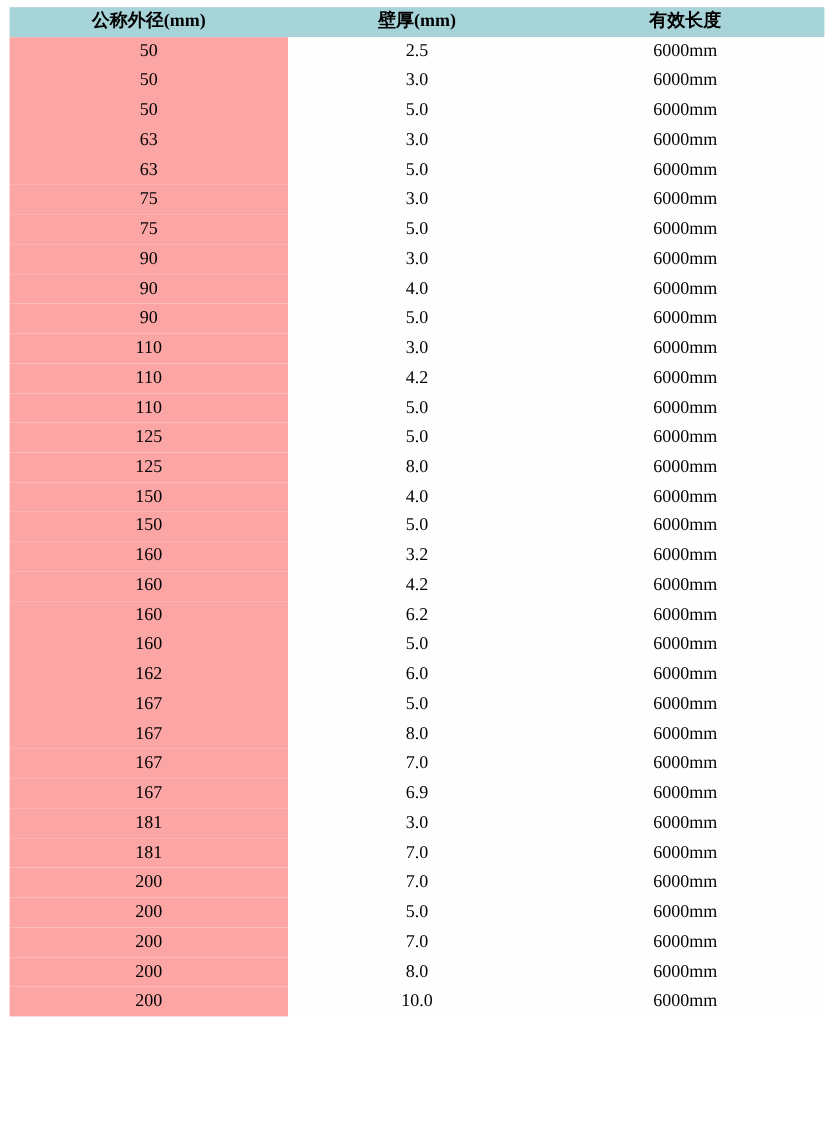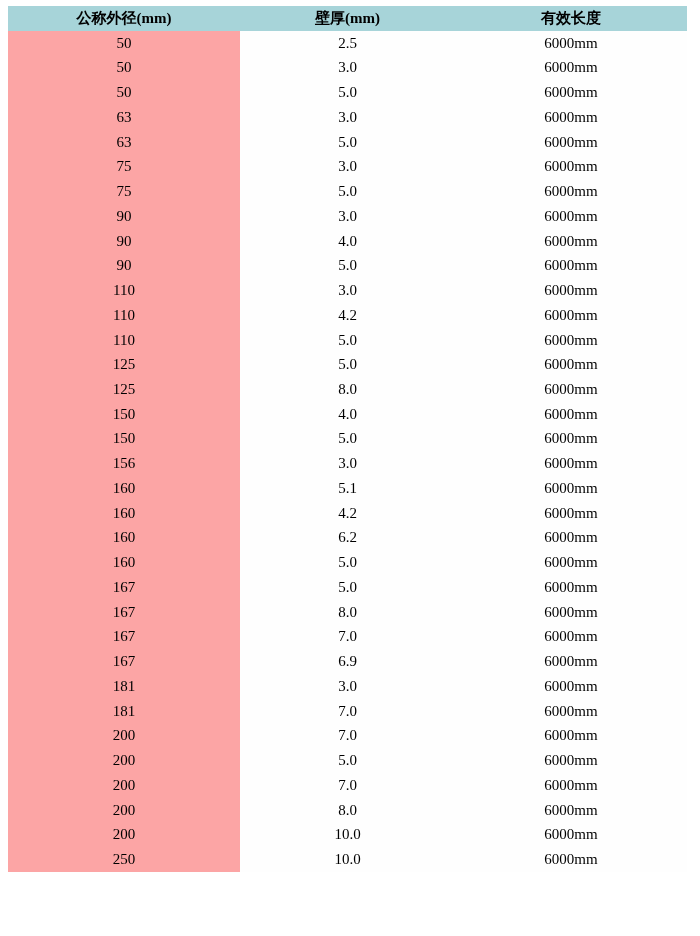--- a/index.html
+++ b/index.html
@@ -130,45 +130,45 @@
         <td class="c1">150</td>
         <td class="c2">4.0</td>
         <td class="c3">6000mm</td>
       </tr>
       <tr>
         <td class="c1">150</td>
         <td class="c2">5.0</td>
         <td class="c3">6000mm</td>
       </tr>
       <tr>
-        <td class="c1">156</td>
-        <td class="c2">3.0</td>
-        <td class="c3">6000mm</td>
-      </tr>
-      <tr>
-        <td class="c1">160</td>
-        <td class="c2">5.1</td>
+        <td class="c1">160</td>
+        <td class="c2">3.2</td>
         <td class="c3">6000mm</td>
       </tr>
       <tr>
         <td class="c1">160</td>
         <td class="c2">4.2</td>
         <td class="c3">6000mm</td>
       </tr>
       <tr>
         <td class="c1">160</td>
         <td class="c2">6.2</td>
         <td class="c3">6000mm</td>
       </tr>
       <tr>
         <td class="c1">160</td>
         <td class="c2">5.0</td>
         <td class="c3">6000mm</td>
       </tr>
       <tr>
+        <td class="c1">162</td>
+        <td class="c2">6.0</td>
+        <td class="c3">6000mm</td>
+      </tr>
+      <tr>
         <td class="c1">167</td>
         <td class="c2">5.0</td>
         <td class="c3">6000mm</td>
       </tr>
       <tr>
         <td class="c1">167</td>
         <td class="c2">8.0</td>
         <td class="c3">6000mm</td>
       </tr>
       <tr>
@@ -206,22 +206,17 @@
         <td class="c2">7.0</td>
         <td class="c3">6000mm</td>
       </tr>
       <tr>
         <td class="c1">200</td>
         <td class="c2">8.0</td>
         <td class="c3">6000mm</td>
       </tr>
       <tr>
         <td class="c1">200</td>
-        <td class="c2">10.0</td>
-        <td class="c3">6000mm</td>
-      </tr>
-      <tr>
-        <td class="c1">250</td>
         <td class="c2">10.0</td>
         <td class="c3">6000mm</td>
       </tr>
     </tbody>
 </table>
 
 </body></html>

